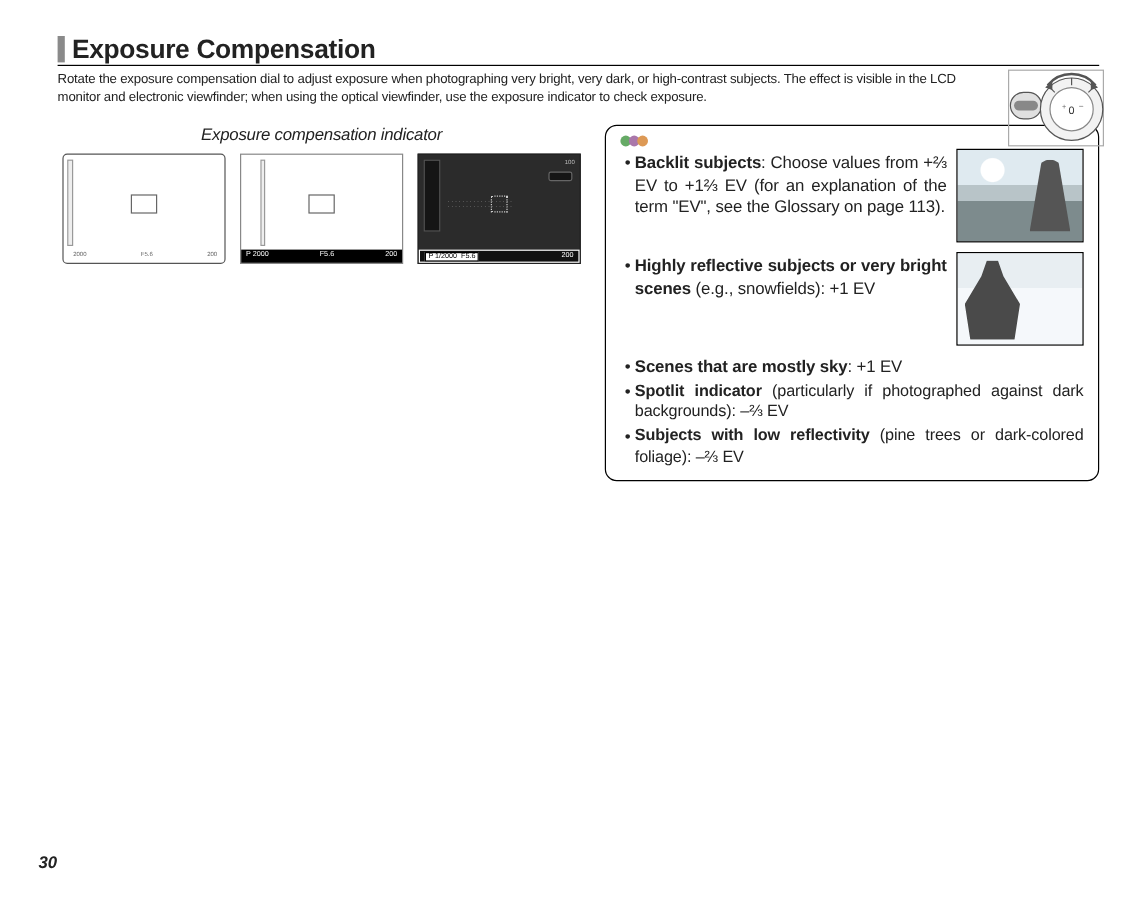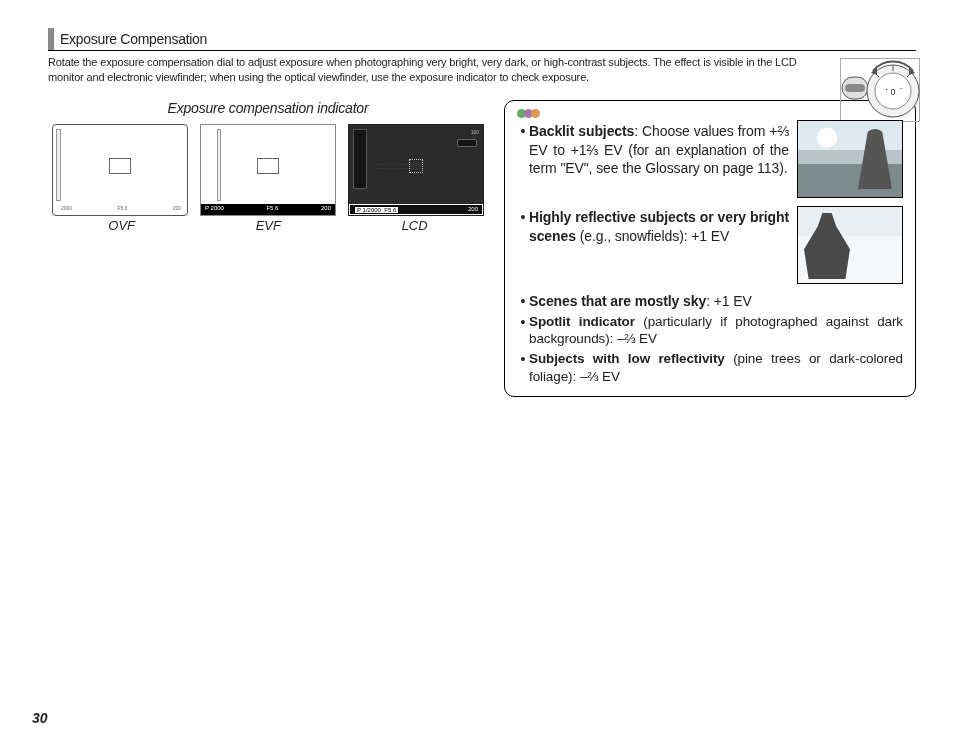--- a/index.html
+++ b/index.html
@@ -26,22 +26,22 @@
     border-bottom: 1.5px solid #000;
     margin-bottom: 4px;
   }
   .title-bar {
     width: 6px;
     height: 22px;
     background: #8a8a8a;
     margin-right: 6px;
   }
   h1 {
-    font-size: 14px;
-    font-weight: normal;
+    font-size: 22px;
+    font-weight: bold;
     letter-spacing: -0.3px;
   }
   .intro {
     font-size: 11px;
     line-height: 1.32;
     letter-spacing: -0.15px;
     margin-bottom: 16px;
     padding-right: 90px;
   }
   .dial-illus {
@@ -252,25 +252,20 @@
         <div class="bottom-line">
           <span style="background:#fff;color:#000;padding:0 2px;border:1px solid #000;">
             <span>P 1/2000</span>
             &nbsp;<span>F5.6</span>
           </span>
           <span>200</span>
         </div>
       </div>
     </div>
 
-    <div class="disp-labels">
-      <span>OVF</span>
-      <span>EVF</span>
-      <span>LCD</span>
-    </div>
 
   </div>
 
   <div class="right-col">
     <div class="tip-box">
       <div class="tip-title-row">
         <span class="bubbles">
           <span class="bub g"></span>
             <span class="bub p"></span>
             <span class="bub o"></span>

